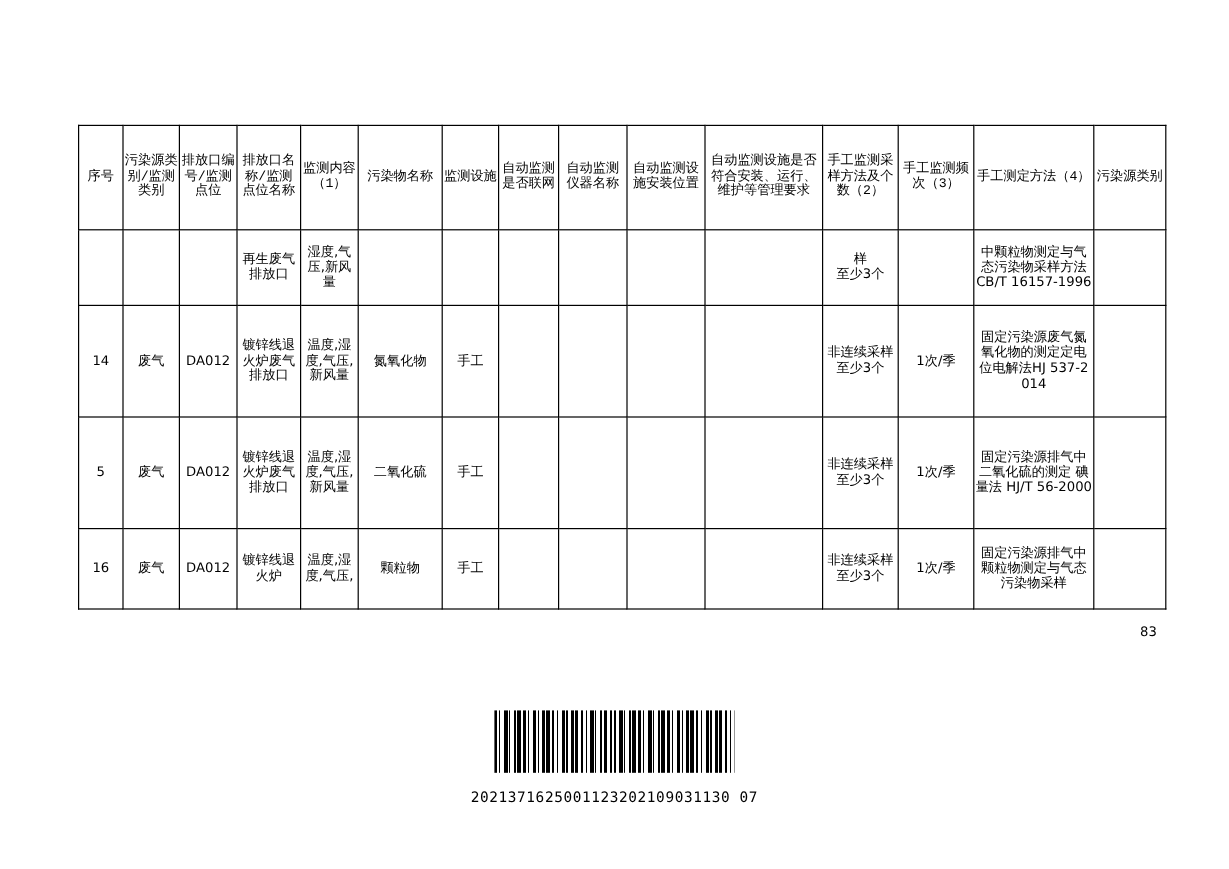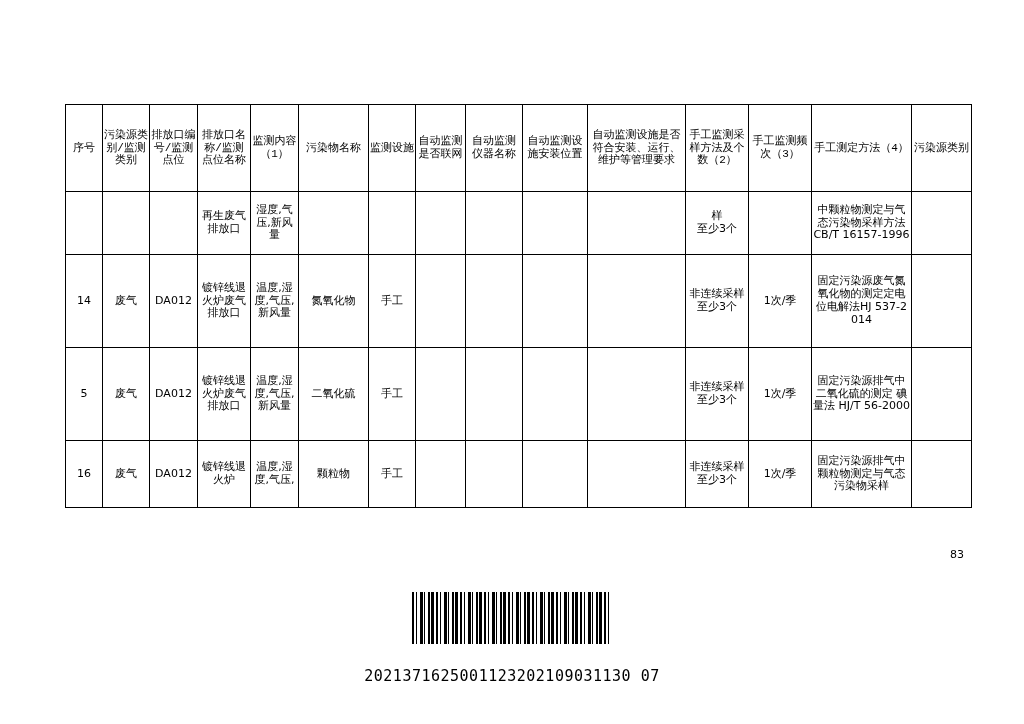--- a/index.html
+++ b/index.html
@@ -66,21 +66,21 @@
   col.c9 { width: 65px; }
   col.c10 { width: 98px; }
   col.c11 { width: 63px; }
   col.c12 { width: 63px; }
   col.c13 { width: 100px; }
   col.c14 { width: 60px; }
 
   .page-number {
     position: absolute;
     right: 60px;
-    top: 548px;
+    top: 520px;
     font-size: 11px;
     margin-left: 37px;
   }
   .barcode-wrap {
     position: absolute;
     left: 0;
     top: 592px;
     width: 1024px;
     text-align: center;
   }
@@ -93,23 +93,23 @@
       #000 0px, #000 2px, #fff 2px, #fff 4px,
       #000 4px, #000 5px, #fff 5px, #fff 8px,
       #000 8px, #000 11px, #fff 11px, #fff 12px,
       #000 12px, #000 13px, #fff 13px, #fff 16px,
       #000 16px, #000 18px, #fff 18px, #fff 19px,
       #000 19px, #000 22px, #fff 22px, #fff 24px
     );
   }
   .barcode-text {
     display: block;
-    margin-top: 19px;
+    margin-top: 9px;
     font-family: "DejaVu Sans Mono", "Liberation Mono", monospace;
-    font-size: 15px;
+    font-size: 12px;
     letter-spacing: 0.5px;
   }
 </style>
 </head>
 <body>
 
 <div class="page">
 
   <table class="doc-table">
     <colgroup>

